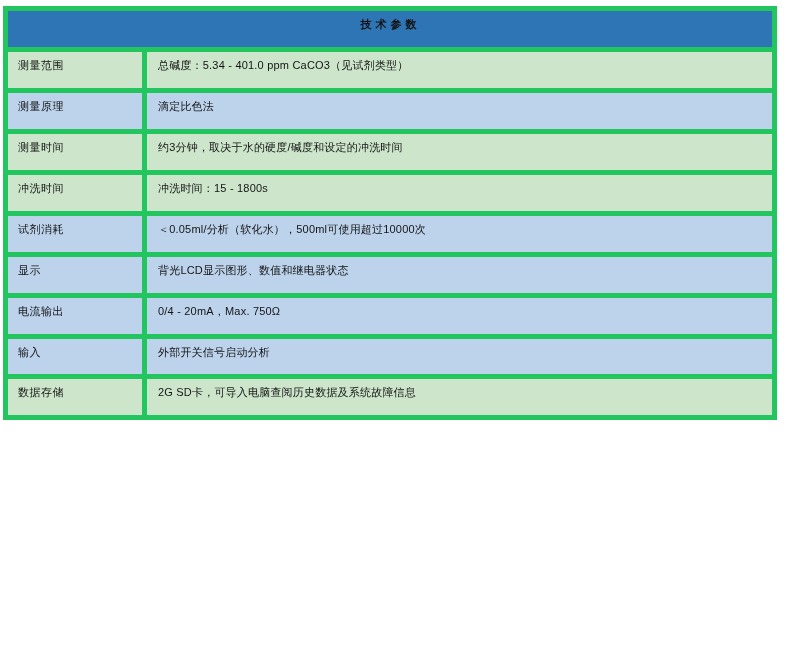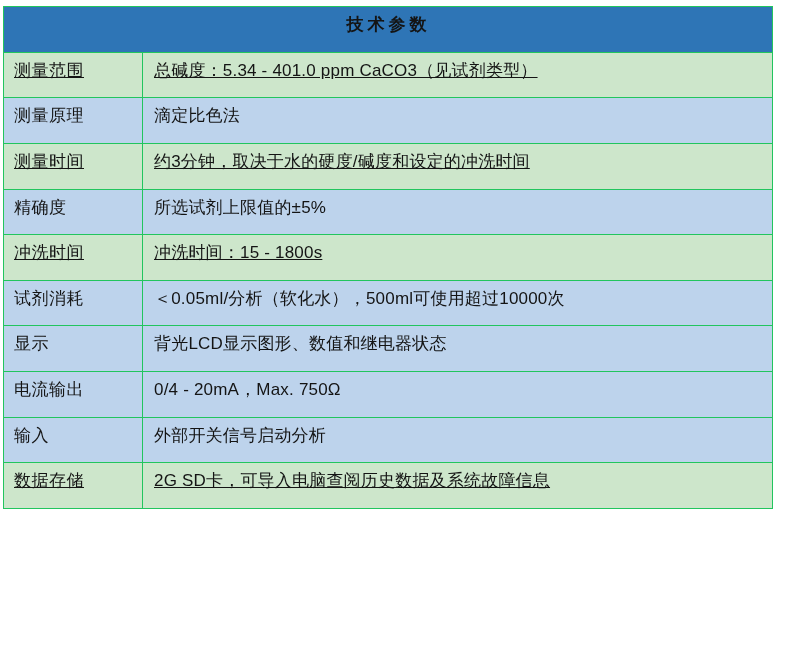--- a/index.html
+++ b/index.html
@@ -45,32 +45,32 @@
     padding: 0;
     border: 1px solid #1b2b33;
     font-size: 38px;
     font-weight: bold;
     letter-spacing: 4px;
     line-height: 74px;
     white-space: nowrap;
   }
 
   .spec-table td {
-    border: 1px solid #22c55e;
+    border: 5px solid #22c55e;
     padding: 6px 8px 14px 9px;
-    font-size: 17px;
+    font-size: 11px;
     color: #141414;
     vertical-align: middle;
     line-height: 1.45;
     height: 39px;
     box-sizing: border-box;
     overflow: hidden;
   }
 
-  .row-green td { background: #cde6cb; text-decoration: underline; }
+  .row-green td { background: #cde6cb; }
   .row-blue  td { background: #bdd3ec; margin-left: 40px; }
 
   td.cell-label {
     padding-left: 10px;
     white-space: nowrap;
     letter-spacing: 0.5px;
   }
 
   td.cell-value {
     padding-left: 11px;
@@ -111,24 +111,20 @@
           <td class="cell-value">总碱度：5.34 - 401.0 ppm CaCO3（见试剂类型）</td>
         </tr>
         <tr class="row-blue">
           <td class="cell-label">测量原理</td>
           <td class="cell-value">滴定比色法</td>
         </tr>
         <tr class="row-green">
           <td class="cell-label">测量时间</td>
           <td class="cell-value">约3分钟，取决于水的硬度/碱度和设定的冲洗时间</td>
         </tr>
-        <tr class="row-blue">
-          <td class="cell-label">精确度</td>
-          <td class="cell-value">所选试剂上限值的±5%</td>
-        </tr>
         <tr class="row-green">
           <td class="cell-label">冲洗时间</td>
           <td class="cell-value">冲洗时间：15 - 1800s</td>
         </tr>
         <tr class="row-blue">
           <td class="cell-label">试剂消耗</td>
           <td class="cell-value">＜0.05ml/分析（软化水），500ml可使用超过10000次</td>
         </tr>
         <tr class="row-blue">
           <td class="cell-label">显示</td>

